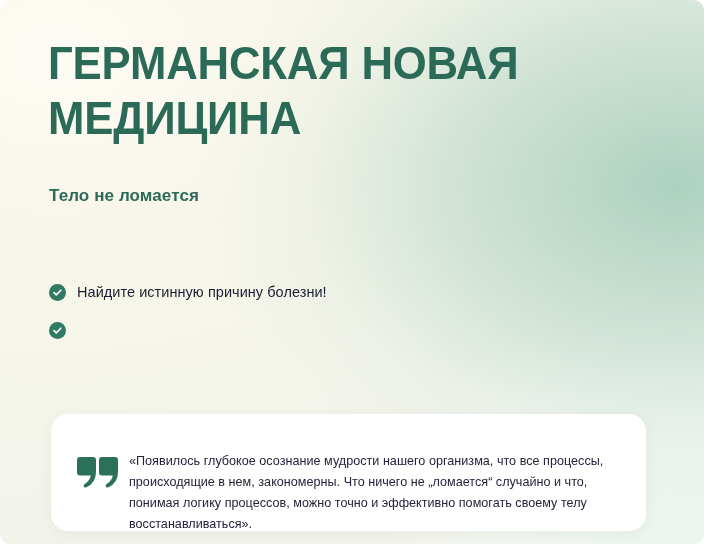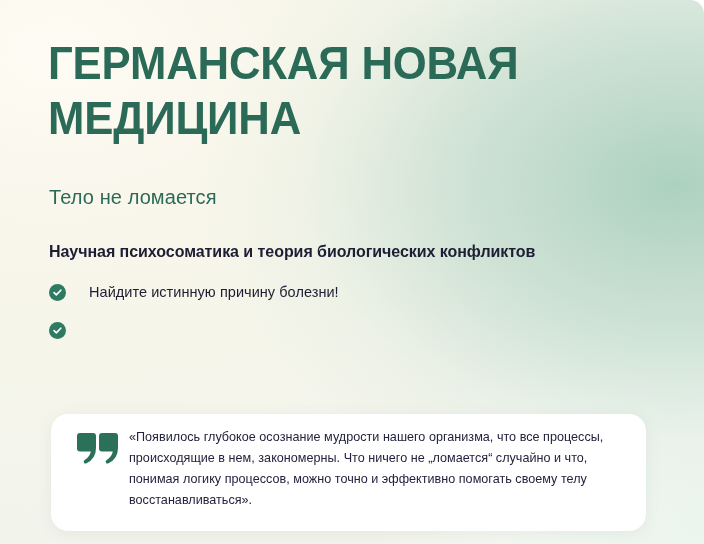--- a/index.html
+++ b/index.html
@@ -15,20 +15,21 @@
     position: relative;
     width: 704px;
     height: 544px;
     overflow: hidden;
     border-top-right-radius: 14px;
     background:
       radial-gradient(ellipse 85% 75% at 96% 34%, rgba(167,206,188,0.92) 0%, rgba(186,216,201,0.60) 38%, rgba(210,228,216,0.22) 62%, rgba(255,255,255,0) 80%),
       radial-gradient(ellipse 60% 55% at 100% 96%, rgba(235,244,238,0.95) 0%, rgba(244,249,245,0.55) 48%, rgba(255,255,255,0) 78%),
       radial-gradient(ellipse 95% 85% at 8% 10%, #fdfbf3 0%, #f8f6ea 42%, #f5f5ea 70%, #f2f4ec 100%),
       linear-gradient(125deg, #fdfbf3 0%, #f7f6e9 34%, #eef2e9 60%, #d9e7de 82%, #c3dbcd 100%);
+    border-radius: 11px;
   }
 
   
   .headline {
     position: absolute;
     left: 48px;
     top: 36px;
     width: 600px;
     color: #2c6a58;
     font-family: "Liberation Sans Narrow", "Liberation Sans", sans-serif;
@@ -39,22 +40,22 @@
     transform: scaleX(0.93);
     transform-origin: left top;
   }
 
   
   .subhead {
     position: absolute;
     left: 49px;
     top: 186px;
     color: #2c6a58;
-    font-size: 20px;
-    font-weight: 400;
+    font-size: 17px;
+    font-weight: 700;
     letter-spacing: 0.1px;
     white-space: nowrap;
   }
 
   
   .tagline {
     position: absolute;
     left: 49px;
     top: 243px;
     color: #1d1d33;
@@ -69,21 +70,20 @@
     position: absolute;
     left: 49px;
     top: 282px;
     list-style: none;
   }
   .bullet {
     display: flex;
     align-items: center;
     height: 20px;
     margin-bottom: 18px;
-    gap: 12px;
   }
   .check-icon {
     flex: 0 0 auto;
     width: 17px;
     height: 17px;
     border-radius: 50%;
     background: #2f7a62;
     display: flex;
     align-items: center;
     justify-content: center;
@@ -103,21 +103,21 @@
     position: absolute;
     left: 51px;
     top: 414px;
     width: 595px;
     height: 117px;
     background: #ffffff;
     border-radius: 17px;
     box-shadow: 0 3px 14px rgba(120,140,125,0.10);
     display: flex;
     align-items: flex-start;
-    padding: 12px 22px 0 26px;
+    padding: 36px 22px 0 26px;
   }
   .quote-mark {
     flex: 0 0 auto;
     width: 52px;
     padding-top: 7px;
   }
   .quote-mark svg { display: block; }
   .quote-text {
     color: #23233d;
     font-size: 12.6px;
@@ -128,21 +128,20 @@
 </style>
 </head>
 <body>
 
 <div id="slide">
 
   <h1 class="headline">ГЕРМАНСКАЯ НОВАЯ МЕДИЦИНА</h1>
 
   <div class="subhead">Тело не ломается</div>
 
-  <div class="tagline">Научная психосоматика и теория биологических конфликтов</div>
 
   <ul class="bullets">
 
     <li class="bullet">
       <span class="check-icon">
         <svg width="11" height="11" viewBox="0 0 12 12" aria-hidden="true">
           <path d="M2.2 6.2 L4.7 8.6 L9.6 3.5" fill="none" stroke="#ffffff" stroke-width="1.8" stroke-linecap="round" stroke-linejoin="round"></path>
         </svg>
       </span>
       <span class="bullet-label">Найдите истинную причину болезни!</span>

